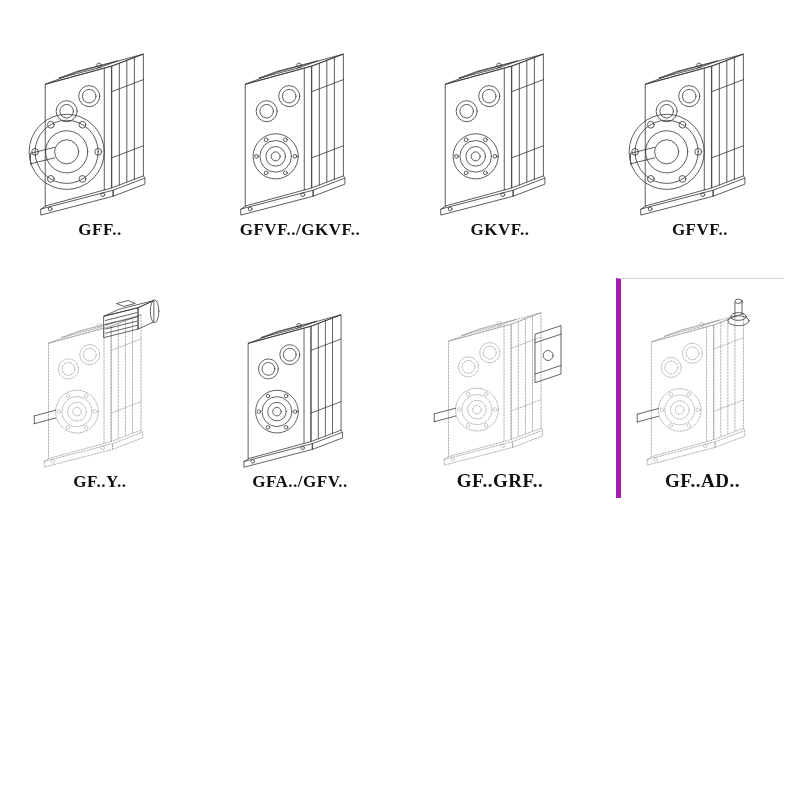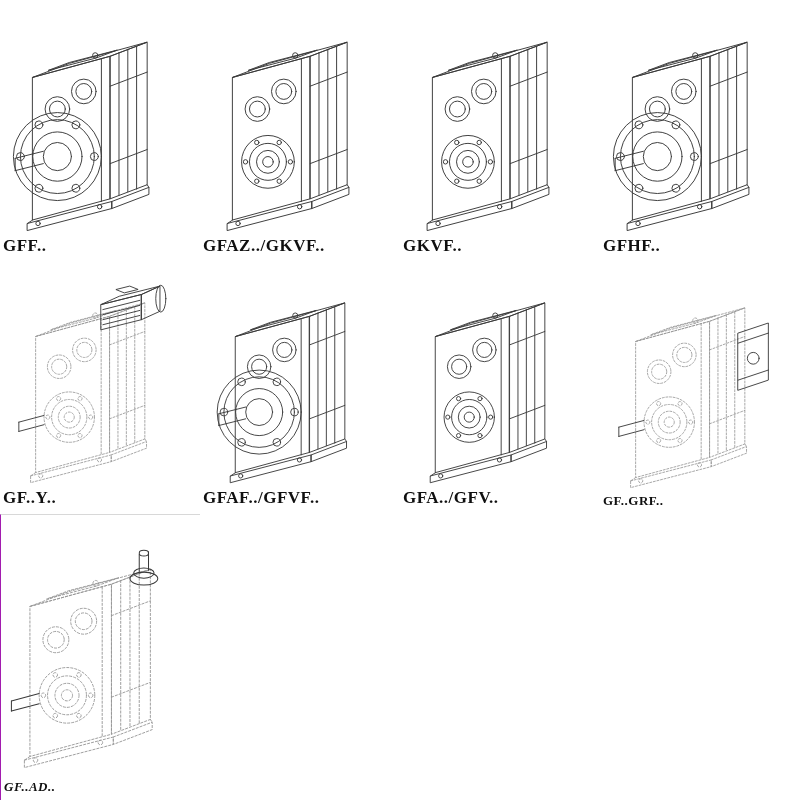--- a/index.html
+++ b/index.html
@@ -4,36 +4,36 @@
 <style>
   html,body{margin:0;padding:0;background:#ffffff;}
   .page{width:800px;height:800px;background:#ffffff;overflow:hidden;box-sizing:border-box;}
   .grid{
     width:800px;height:800px;
     display:grid;
     grid-template-columns:repeat(4,1fr);
     grid-template-rows:262px 252px 286px;
   }
   .cell{
-    margin:0;
-    display:flex;flex-direction:column;align-items:flex-start;justify-content:flex-end;
+    margin:16px;
+    display:flex;flex-direction:column;align-items:center;justify-content:flex-end;
     padding:6px 3px 6px;box-sizing:border-box;min-width:0;
   }
-  .cell--boxed{border-left:1px solid #a21caf;border-top:1px solid #d8d8d8;font-style:italic;}
+  .cell--boxed{border-left:5px solid #a21caf;border-top:1px solid #d8d8d8;}
   .draw{
     width:96%;flex:1 1 auto;max-height:calc(100% - 30px);
     stroke:#3a3a3a;stroke-width:1.1;fill:none;
     stroke-linejoin:round;stroke-linecap:round;
   }
   .label{
     font-family:"Liberation Serif","DejaVu Serif",serif;
     font-weight:700;font-size:17px;letter-spacing:.5px;color:#101010;
     text-align:center;line-height:1.1;margin-top:3px;white-space:nowrap;
   }
-  .label--lg{font-size:13px;}
+  .label--lg{font-size:19px;}
   use.ghost{stroke:#979797;stroke-width:1;stroke-dasharray:2.4 2;}
   use.ln{stroke-dasharray:none;}
   .symlib{position:absolute;width:0;height:0;overflow:hidden;}
 </style>
 </head>
 <body>
 
 <svg class="symlib" aria-hidden="true">
   <defs>
     <g id="housing">
@@ -148,55 +148,49 @@
       <svg class="draw" viewBox="0 0 200 250">
           <use href="#gb-flange" class="ln"></use>
         </svg>
       <figcaption class="label">GFF..</figcaption>
     </figure>
 
     <figure class="cell">
       <svg class="draw" viewBox="0 0 200 250">
           <use href="#gb-hollow" class="ln"></use>
         </svg>
-      <figcaption class="label">GFAZ../GKVF..</figcaption>
+      <figcaption class="label">GFVF../GKVF..</figcaption>
     </figure>
 
     <figure class="cell">
       <svg class="draw" viewBox="0 0 200 250">
           <use href="#gb-hollow" class="ln"></use>
         </svg>
       <figcaption class="label">GKVF..</figcaption>
     </figure>
 
     <figure class="cell">
       <svg class="draw" viewBox="0 0 200 250">
           <use href="#gb-flange" class="ln"></use>
         </svg>
-      <figcaption class="label">GFHF..</figcaption>
+      <figcaption class="label">GFVF..</figcaption>
     </figure>
 
 
 
 
     <figure class="cell">
       <svg class="draw" viewBox="0 0 200 250">
         <use href="#gb-hollow" class="ghost"></use>
         <use href="#att-motor" class="ln"></use>
         <use href="#att-shaft" class="ln"></use>
       </svg>
       <figcaption class="label">GF..Y..</figcaption>
     </figure>
 
-    <figure class="cell">
-      <svg class="draw" viewBox="0 0 200 250">
-          <use href="#gb-flange" class="ln"></use>
-        </svg>
-      <figcaption class="label">GFAF../GFVF..</figcaption>
-    </figure>
 
     <figure class="cell">
       <svg class="draw" viewBox="0 0 200 250">
           <use href="#gb-hollow" class="ln"></use>
         </svg>
       <figcaption class="label">GFA../GFV..</figcaption>
     </figure>
 
     <figure class="cell">
       <svg class="draw" viewBox="0 0 200 250">

